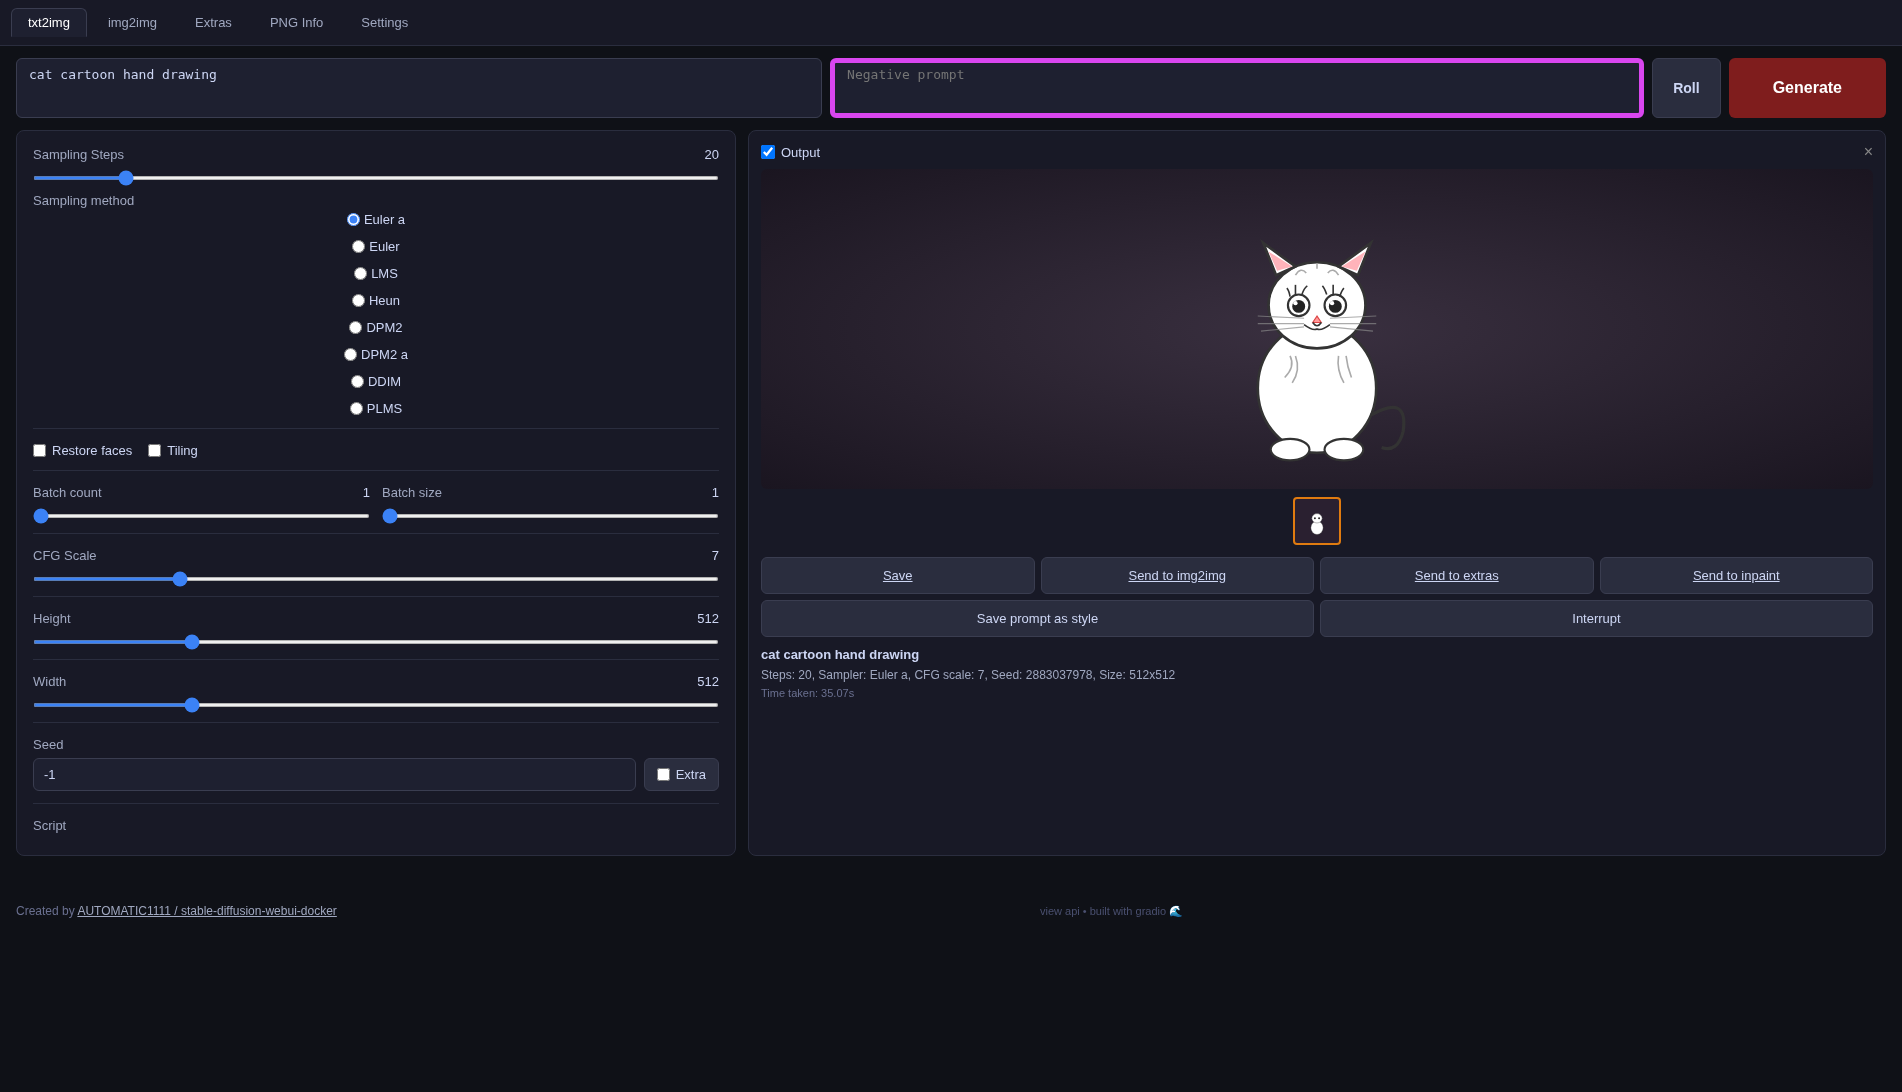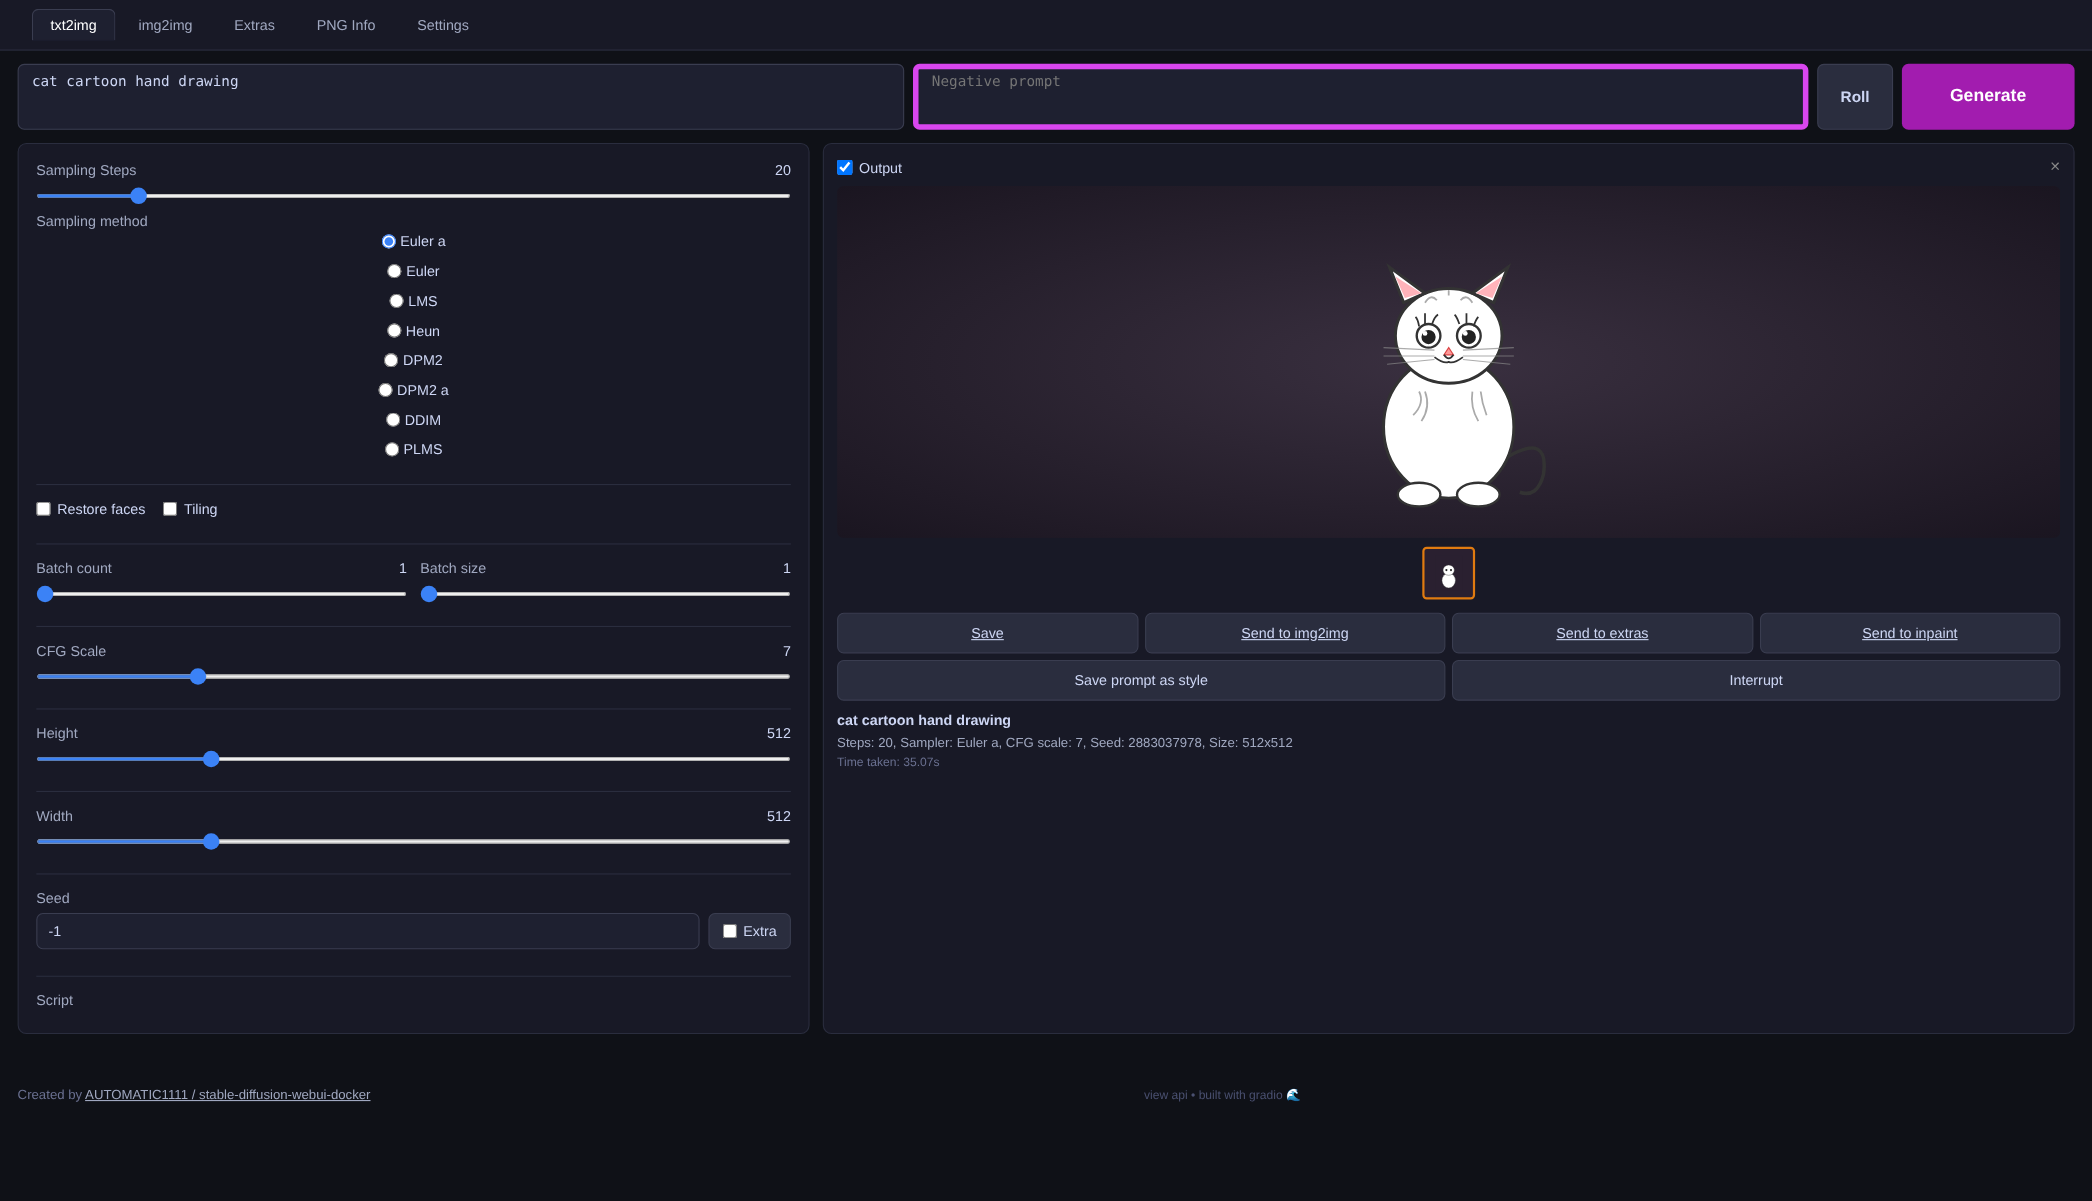--- a/index.html
+++ b/index.html
@@ -7,21 +7,21 @@
       background: #0f1117;
       color: #cdd6f4;
       font-family: 'Segoe UI', Arial, sans-serif;
       font-size: 13px;
       min-height: 1092px;
       width: 1902px;
     }
 
     .top-bar {
       background: #181926;
-      padding: 8px 29px;
+      padding: 8px 11px;
       display: flex;
       align-items: center;
       border-bottom: 1px solid #2a2d3e;
     }
 
     .tabs {
       display: flex;
       gap: 4px;
     }
 
@@ -84,21 +84,21 @@
       border: 1px solid #3a3d50;
       color: #cdd6f4;
       border-radius: 6px;
       padding: 0 20px;
       cursor: pointer;
       font-size: 14px;
       font-weight: 600;
     }
 
     .btn-generate {
-      background: #a21caf;
+      background: #7f1d1d;
       border: none;
       color: #fff;
       border-radius: 6px;
       padding: 0 44px;
       cursor: pointer;
       font-size: 16px;
       font-weight: 700;
       min-width: 140px;
     }
 
@@ -254,21 +254,21 @@
     }
 
     .info-text .time-line {
       color: #6a7090;
       font-size: 11px;
     }
 
     
     .control-section {
       border-bottom: 1px solid #2a2d3e;
-      padding-bottom: 24px;
+      padding-bottom: 12px;
     }
 
     .control-section:last-child {
       border-bottom: none;
       padding-bottom: 0;
     }
 
     .slider-label-row {
       display: flex;
       justify-content: space-between;

